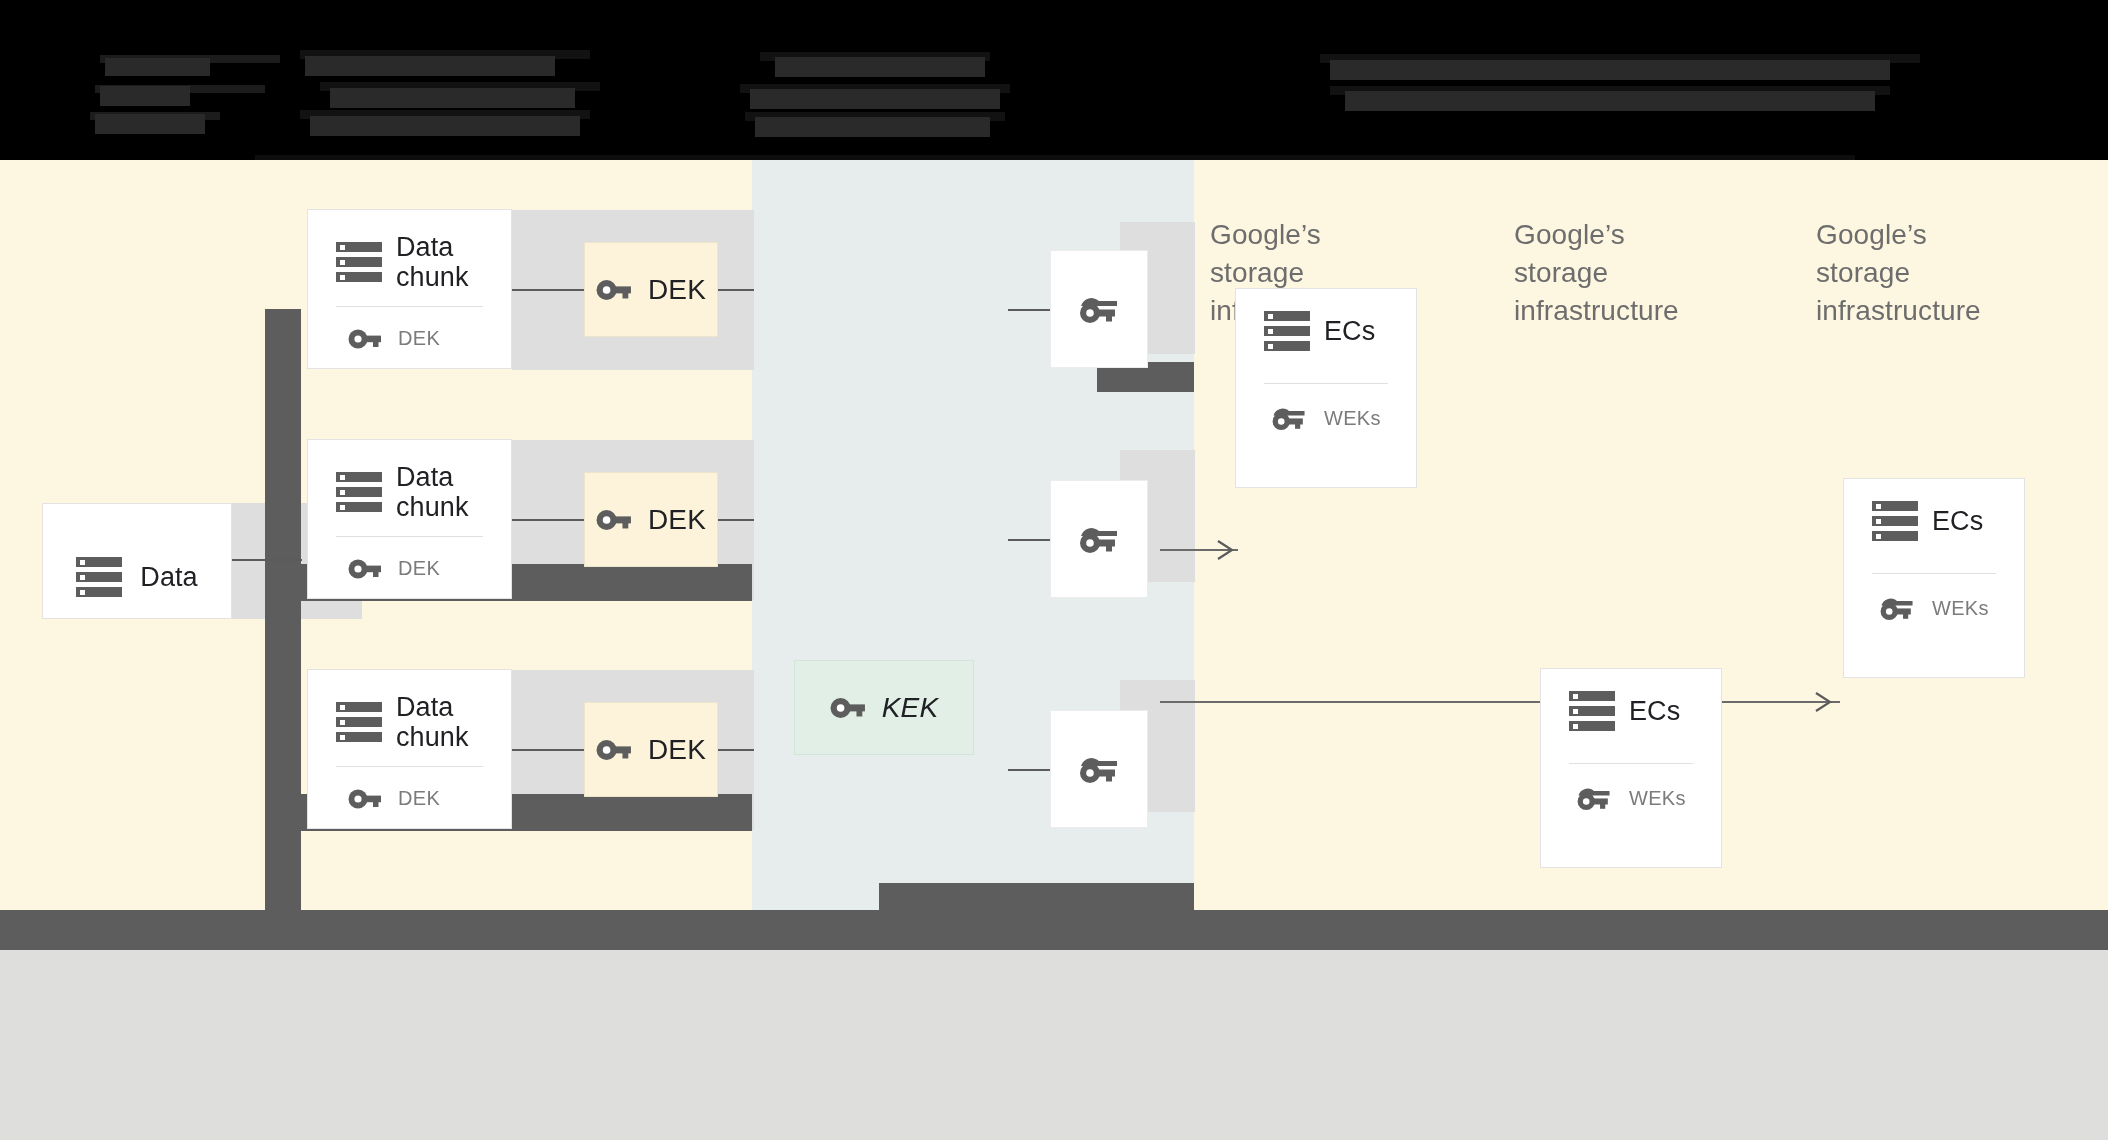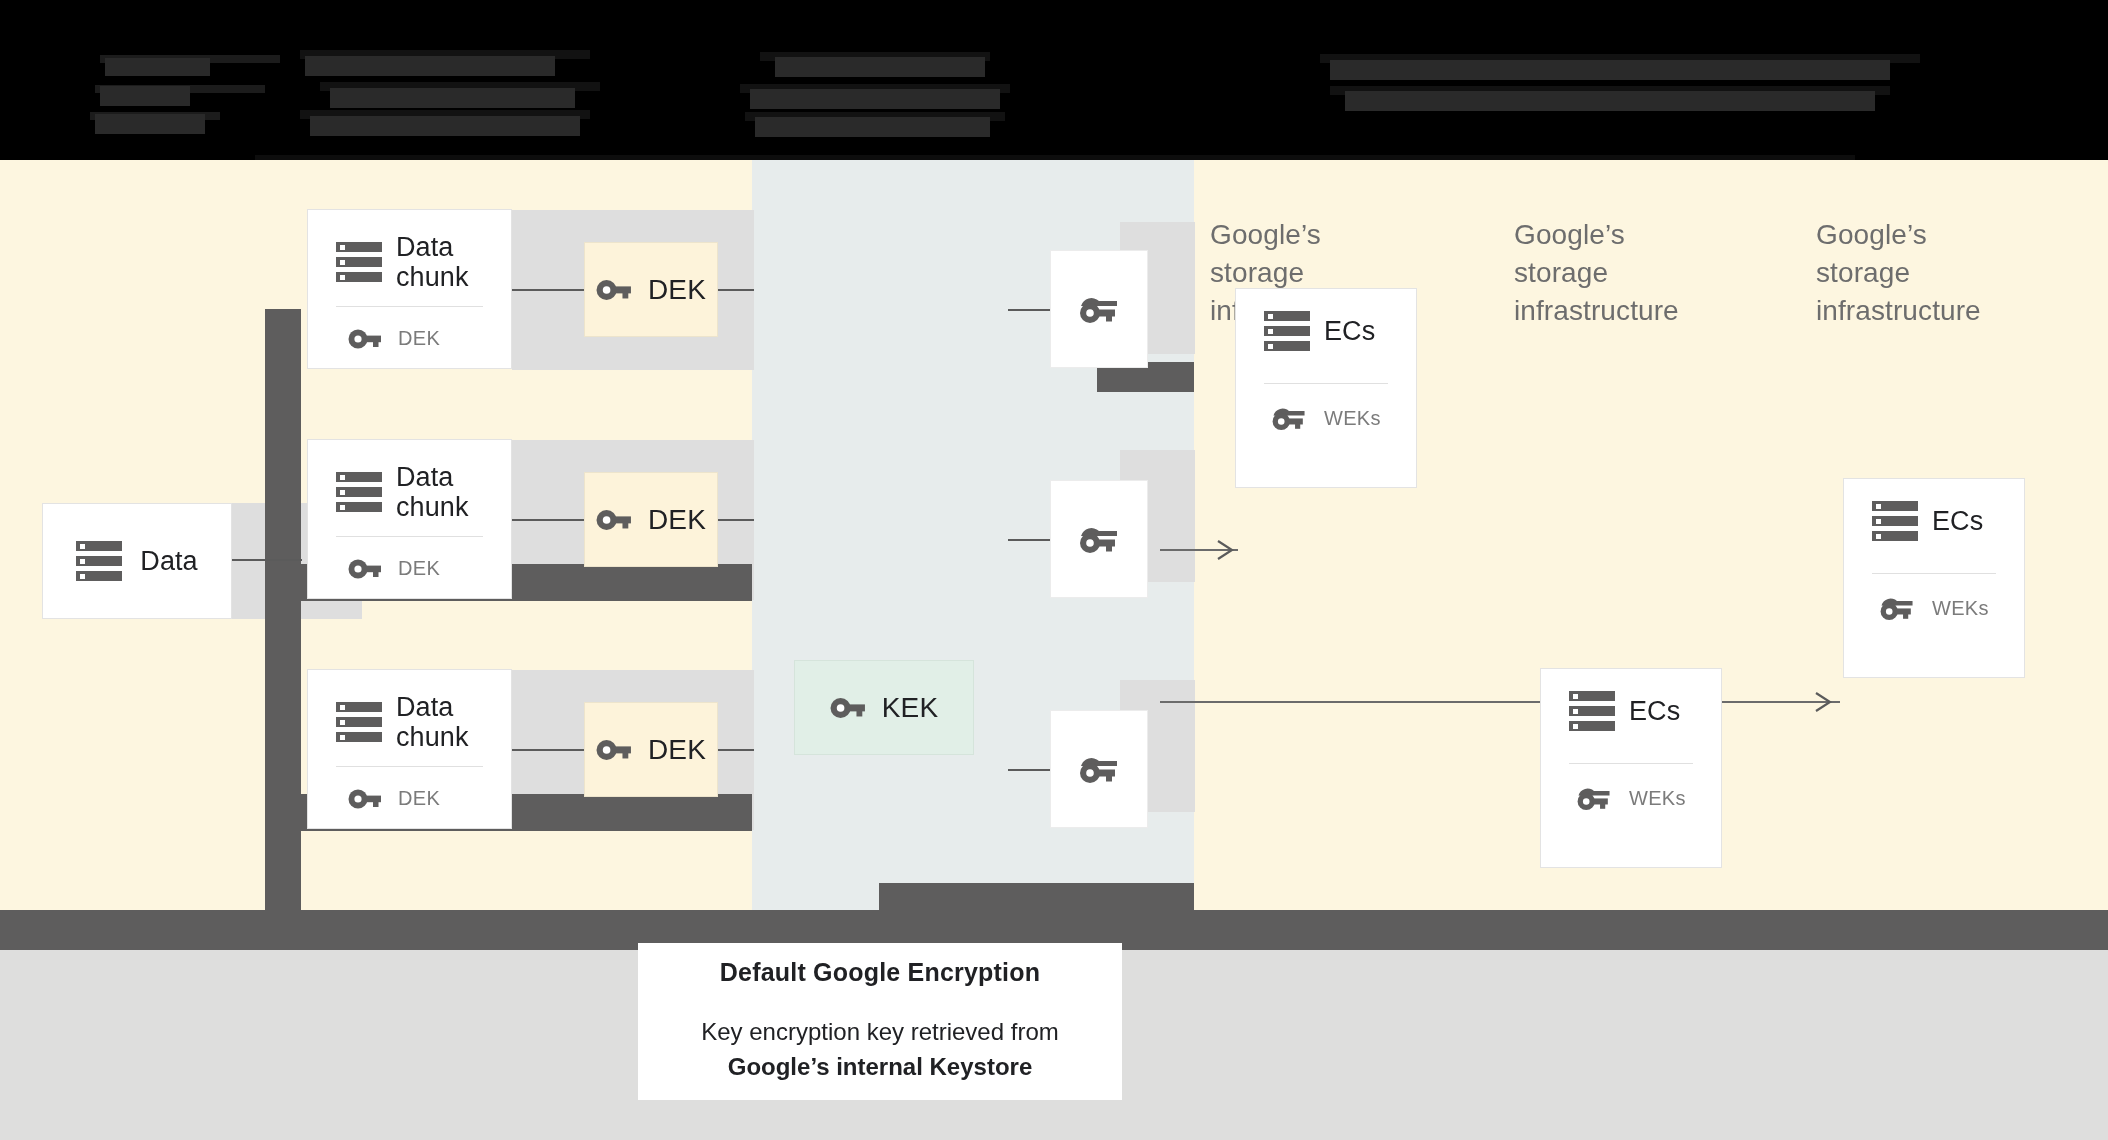--- a/index.html
+++ b/index.html
@@ -152,21 +152,21 @@
     <svg style="position:absolute;left:1812px;top:526px;" width="32" height="32" viewBox="0 0 32 32">
       <path d="M4 7 L18 16 L4 25" fill="none" stroke="#5b5b5b" stroke-width="2.2"></path>
     </svg>
 
     <div class="arrowline" style="left:1160px;top:769px;width:370px;"></div>
     <svg style="position:absolute;left:1505px;top:754px;" width="32" height="32" viewBox="0 0 32 32">
       <path d="M4 7 L18 16 L4 25" fill="none" stroke="#5b5b5b" stroke-width="2.2"></path>
     </svg>
 
     <div class="card" style="left:42px;top:343px;width:190px;height:116px;">
-      <div class="row1" style="padding:0;height:100%;justify-content:center;align-items:center;gap:18px;">
+      <div class="row1" style="padding:16px;height:100%;justify-content:center;align-items:center;gap:18px;">
         <span class="srv">
             <i></i>
             <i></i>
             <i></i>
           </span>
         <span class="title">Data</span>
       </div>
     </div>
 
     <div class="card" style="left:307px;top:49px;width:205px;height:160px;">
@@ -255,21 +255,21 @@
     <div class="keybox dek" style="left:584px;top:542px;width:134px;height:95px;">
       <svg width="36" height="24" viewBox="0 0 34 22">
         <circle cx="10" cy="11" r="9.5" fill="#5e5d5d"></circle>
           <circle cx="10" cy="11" r="3.6" fill="#fff"></circle>
         <rect x="16" y="7.6" width="17" height="6.6" fill="#5e5d5d"></rect>
         <rect x="25" y="12" width="5.5" height="7" fill="#5e5d5d"></rect>
       </svg>
       <span class="lbl">DEK</span>
     </div>
 
-    <div class="keybox kek" style="left:794px;top:500px;width:180px;height:95px;">
+    <div class="keybox kek" style="left:794px;top:500px;width:180px;height:95px;font-style:italic;">
       <svg width="36" height="24" viewBox="0 0 34 22">
         <circle cx="10" cy="11" r="9.5" fill="#5e5d5d"></circle>
           <circle cx="10" cy="11" r="3.6" fill="#fff"></circle>
         <rect x="16" y="7.6" width="17" height="6.6" fill="#5e5d5d"></rect>
         <rect x="25" y="12" width="5.5" height="7" fill="#5e5d5d"></rect>
       </svg>
       <span class="lbl">KEK</span>
     </div>
 
     <div class="keybox wkey" style="left:1050px;top:90px;width:98px;height:118px;">
@@ -370,21 +370,14 @@
         </svg>
         <span class="sub">WEKs</span>
       </div>
     </div>
 
   </div>
 
   <div class="botbar"></div>
   <div class="botarea"></div>
 
-  <div class="caption" style="left:638px;top:943px;width:484px;height:157px;">
-    <div class="t1">Default Google Encryption</div>
-    <div class="t2">
-      <span>Key encryption key retrieved from</span><br>
-      <b>Google’s internal Keystore</b>
-    </div>
-  </div>
 
 </div>
 
 </body></html>

